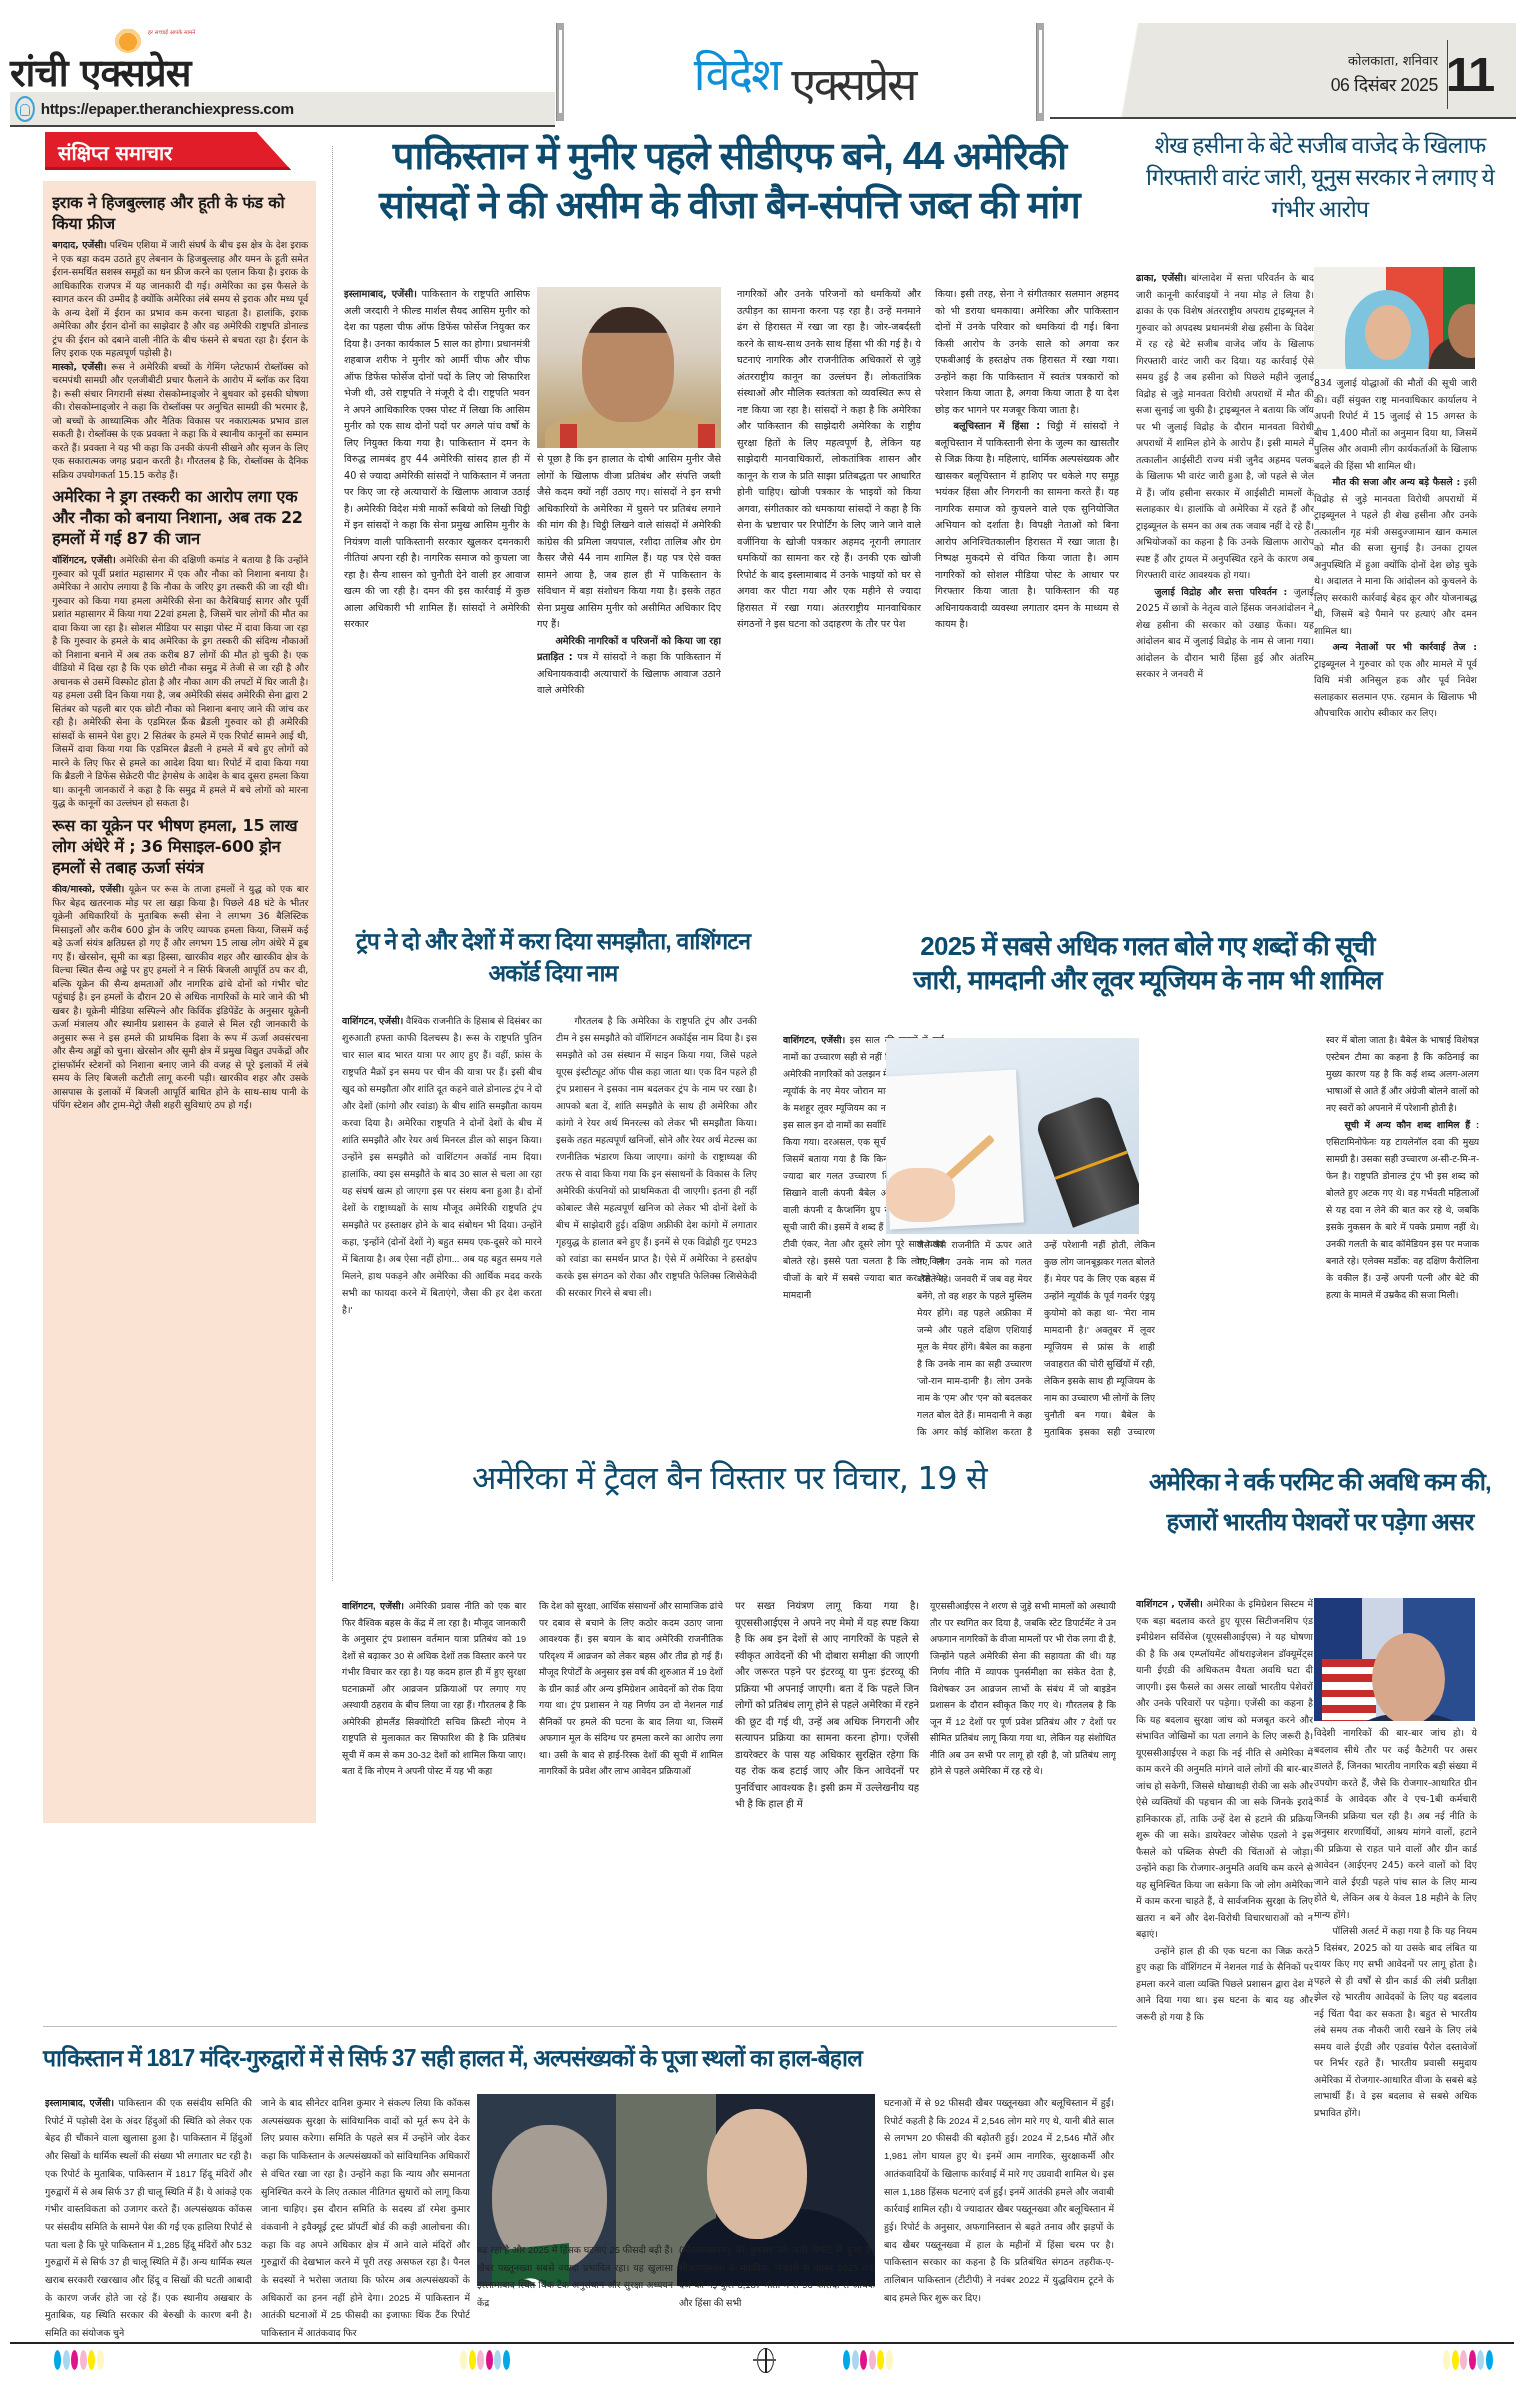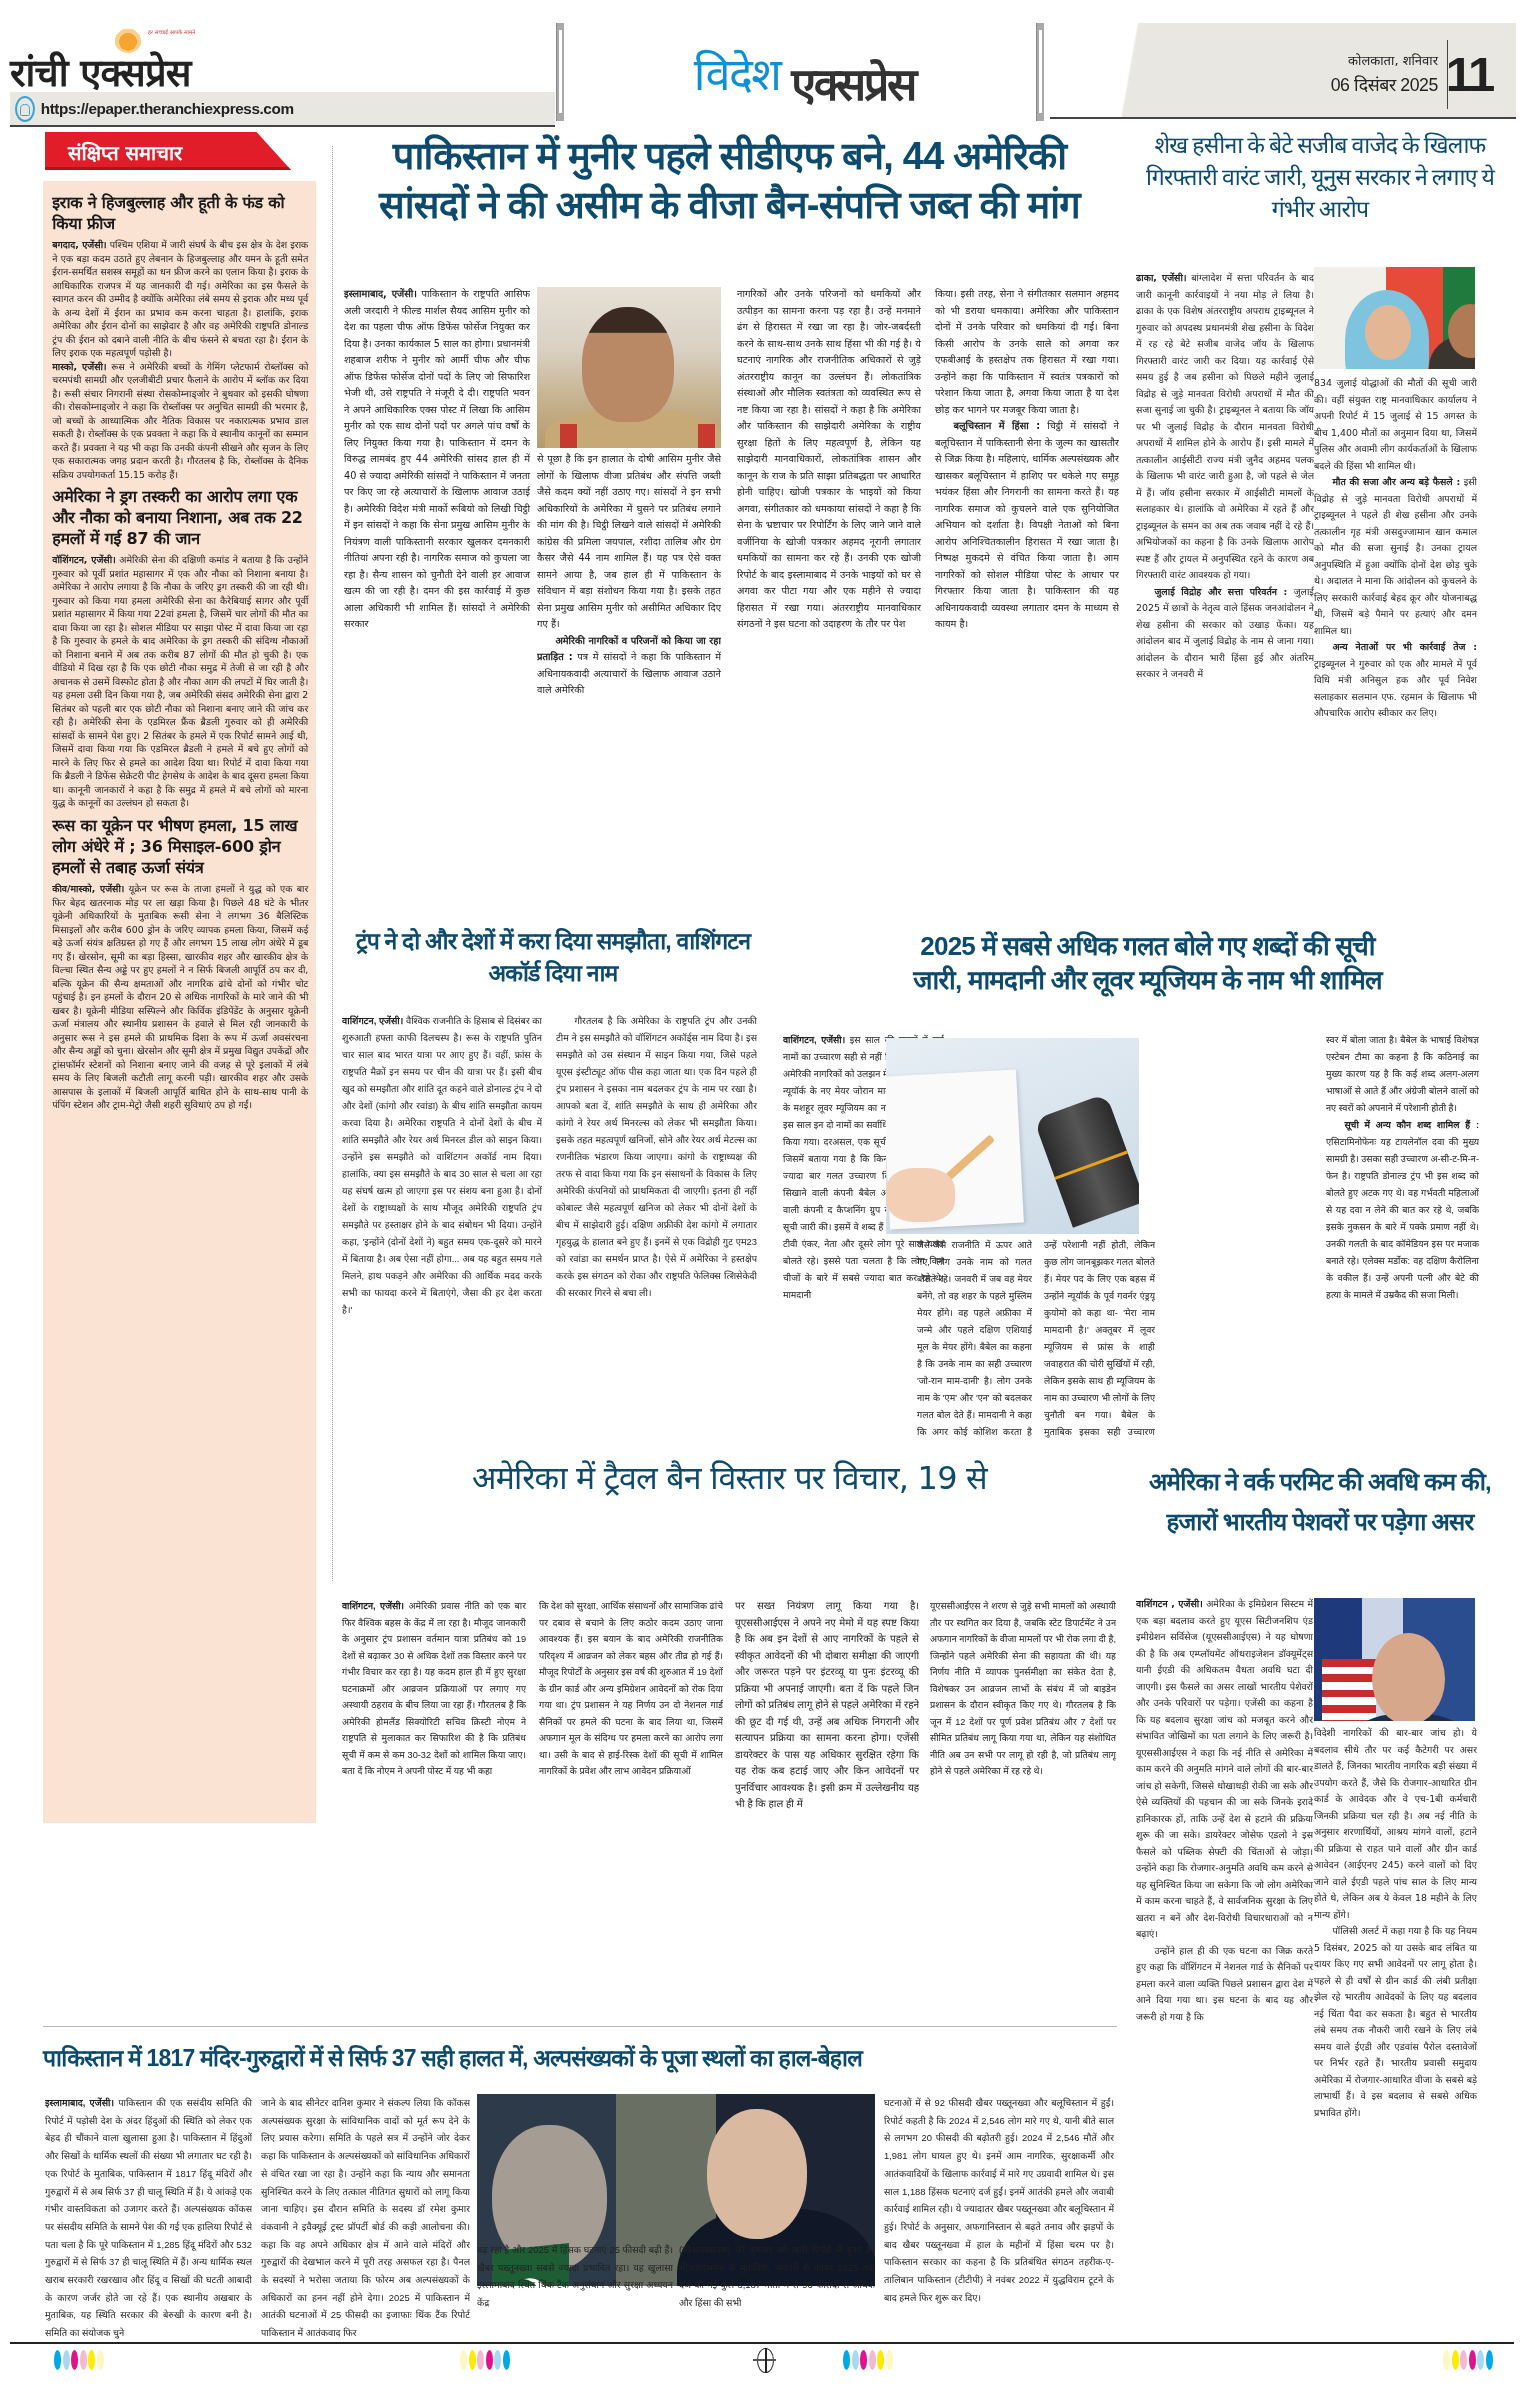--- a/index.html
+++ b/index.html
@@ -17,33 +17,33 @@
   .url-bar { position: absolute; left: 0; top: 73px; width: 545px; height: 35px; background: #e9e7e2; display: flex; align-items: center; border-bottom: 2.3px solid #444; }
   .url-icon { width: 20px; height: 26px; margin-left: 4.6px; border-radius: 50%; border: 2.3px solid #3aa3d6; position: relative; }
   .url-icon::after { content: ""; position: absolute; left: 3.8px; top: 6.1px; width: 7.7px; height: 10.7px; border: 1.5px solid #3aa3d6; border-radius: 4.6px 4.6px 1.5px 1.5px; }
   .url-text { margin-left: 6.1px; font-family: "Liberation Sans", sans-serif; font-weight: 700; font-size: 15.3px; color: #222; letter-spacing: -0.4px; }
 
   .sep-bar { position: absolute; top: 3.8px; width: 7.7px; height: 98px; background: #a9a9a9; border-left: 1.5px solid #888; }
   .sep-bar::after { content: ""; position: absolute; left: 2.3px; top: 7.7px; width: 2.3px; height: 83px; background: #fff; }
 
   .section-title { position: absolute; left: 572px; top: 11.5px; width: 445px; height: 84px; display: flex; align-items: center; justify-content: center; gap: 10.7px; }
   .section-title .blue { font-family: "DejaVu Sans", sans-serif; font-weight: 400; font-size: 45px; color: #0f8fd6; letter-spacing: -1.5px; }
-  .section-title .dark { font-family: "DejaVu Sans", sans-serif; font-weight: 700; font-size: 45px; color: #333; letter-spacing: -2.3px; margin-top: 20px; }
+  .section-title .dark { font-family: "DejaVu Sans", sans-serif; font-weight: 400; font-size: 45px; color: #333; letter-spacing: -2.3px; margin-top: 20px; }
 
   .dateblock { position: absolute; left: 1040px; top: 3.8px; width: 466px; height: 96px; border-bottom: 2.3px solid #444;
                background: linear-gradient(100deg, transparent 0 18%, #e9e7e2 18.5%); }
   .date-city { position: absolute; right: 78px; top: 28px; font-size: 13px; color: #222; text-align: right; }
   .date-day { position: absolute; right: 78px; top: 49px; font-size: 17.7px; color: #222; font-family: "Liberation Sans", sans-serif; text-align: right; letter-spacing: -0.4px; }
   .date-div { position: absolute; right: 68px; top: 17px; width: 1.5px; height: 69px; background: #444; }
   .page-num { position: absolute; right: 23px; top: 23px; font-family: "Liberation Sans", sans-serif; font-weight: 700; font-size: 49px; color: #222; letter-spacing: -2.3px; }
 
   
   .brief-head { position: absolute; left: 45px; top: 132px; width: 246px; height: 38px; background: #e21d2a;
                 clip-path: polygon(0 0, 86% 0, 100% 100%, 0 100%); border-bottom: 3.1px solid #b0131e; }
-  .brief-head span { display: block; font-weight: 700; font-size: 20px; color: #fff; padding: 7px 0 0 23px; }
+  .brief-head span { display: block; font-weight: 700; font-size: 20px; color: #fff; padding: 7px 0 0 13px; }
   .brief-box { position: absolute; left: 43px; top: 181px; width: 273px; height: 1642px; background: #fbe3d3; padding: 6.1px 7.7px 0 9.2px; }
   .brief-item h3 { font-weight: 700; font-size: 16px; line-height: 21px; color: #1a1a1a; margin: 4.6px 0 4.6px; letter-spacing: -0.2px; }
   .brief-item p { font-size: 9.4px; line-height: 13.5px; color: #222; text-align: justify; }
   .dateline { font-weight: 700; }
 
   
   .col { position: absolute; font-size: 9.7px; line-height: 16.5px; color: #222; text-align: justify; font-family: "DejaVu Sans", sans-serif; }
   .col.cond { font-family: "Liberation Sans", sans-serif; font-size: 10.4px; line-height: 17.3px; }
   .col b { font-weight: 700; }
   .sub { font-weight: 700; }

